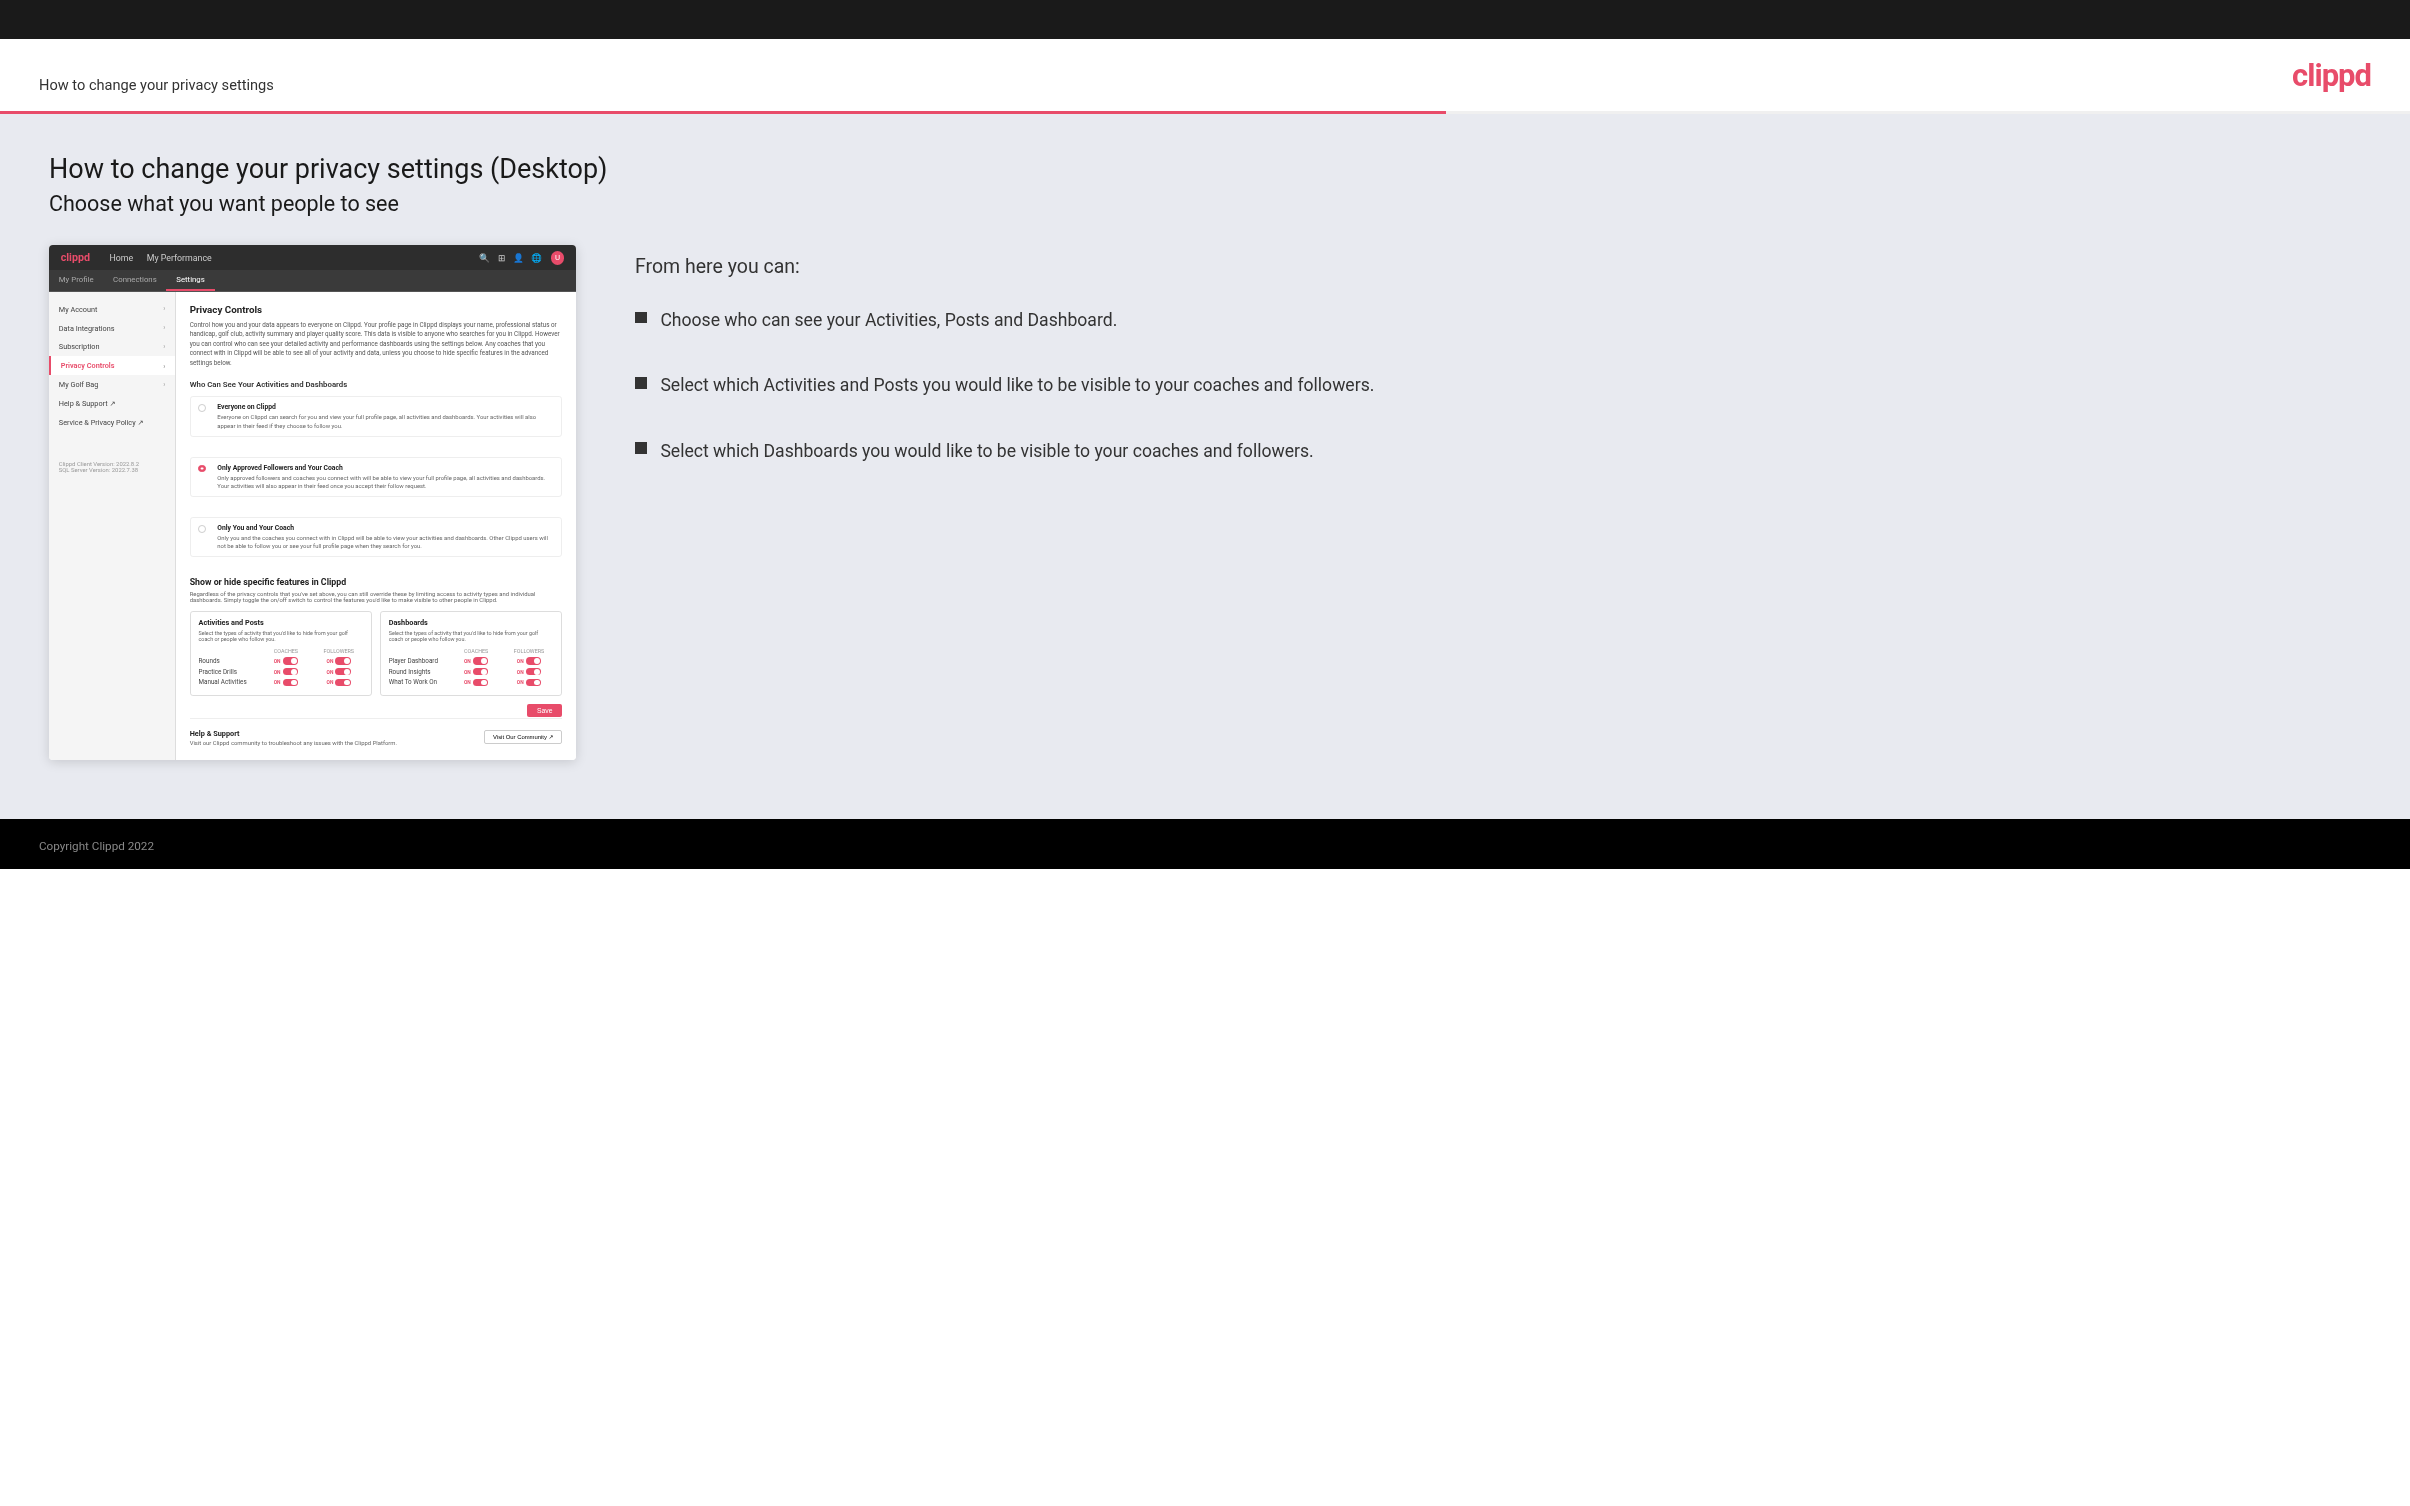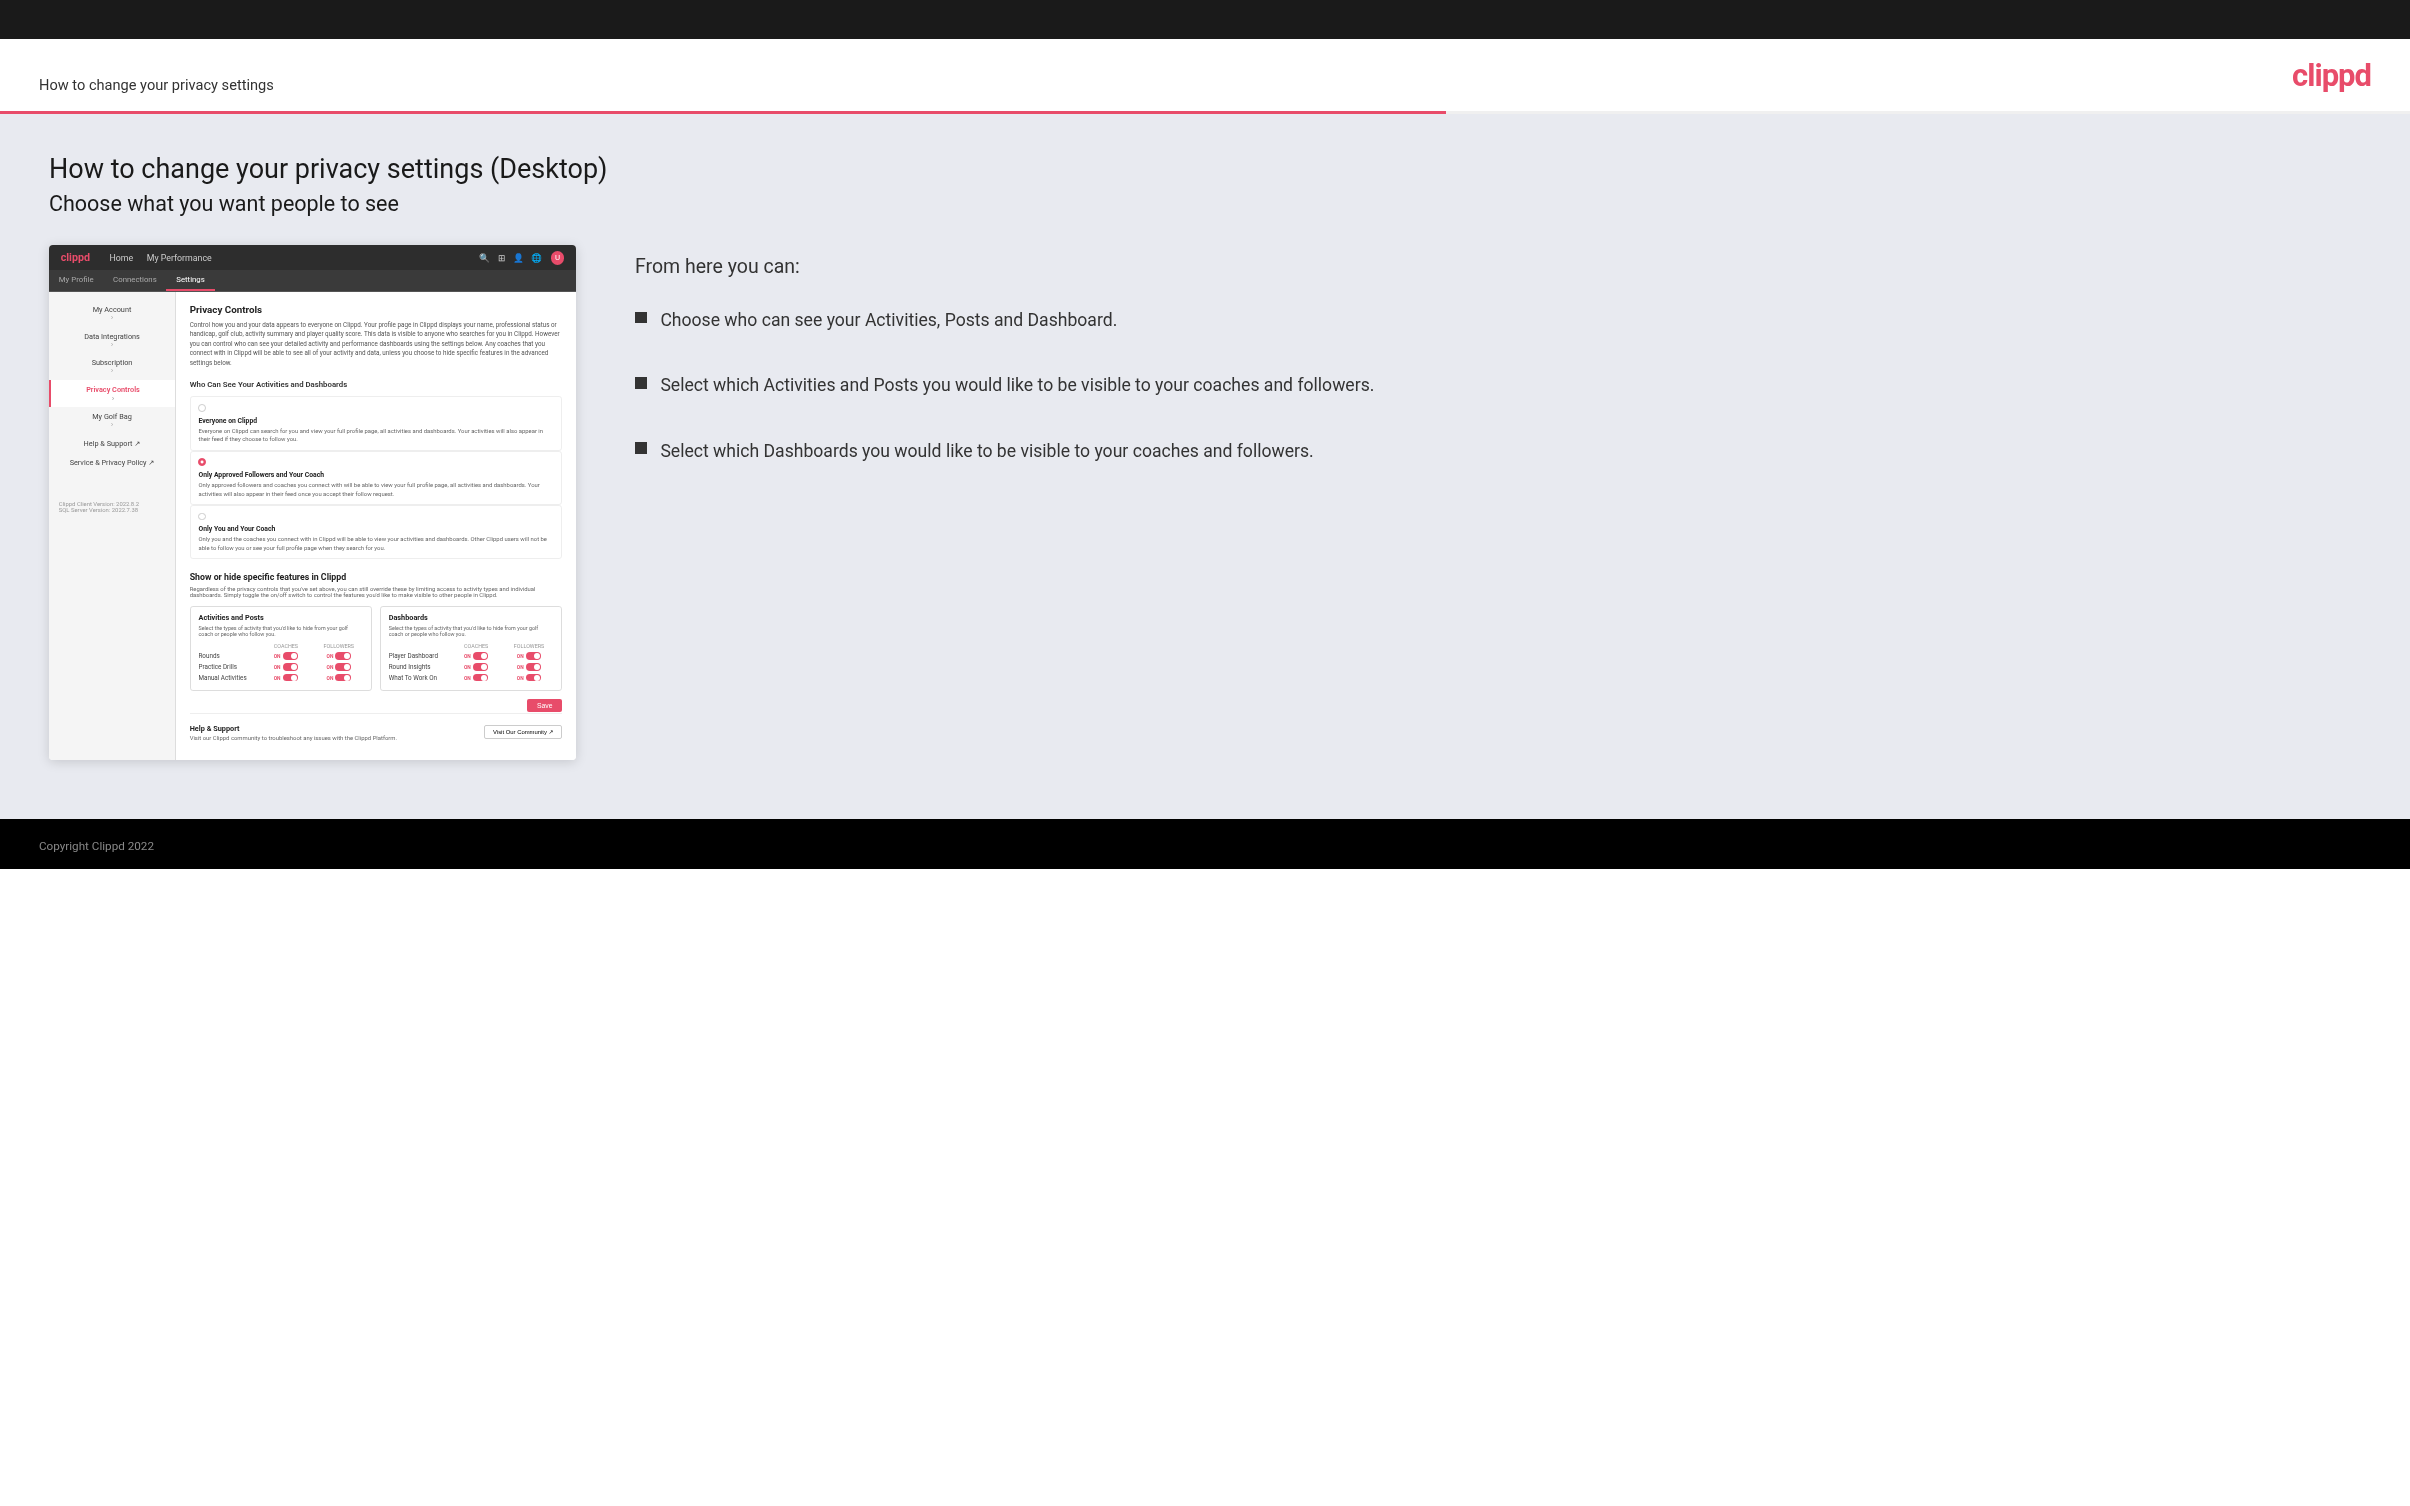--- a/index.html
+++ b/index.html
@@ -142,21 +142,20 @@
       padding: 7.8px 0;
     }
     .sidebar-item {
       display: flex;
       align-items: center;
       justify-content: space-between;
       padding: 4.9px 9.8px;
       font-size: 7.3px;
       color: #444;
       cursor: pointer;
-      flex-direction: column;
     }
     .sidebar-item.active {
       background: #fff;
       border-left: 2px solid #e84c6a;
       color: #e84c6a;
       font-weight: 600;
     }
     .sidebar-item .chevron {
       font-size: 6.8px;
       color: #999;
@@ -197,26 +196,25 @@
       font-size: 7.8px;
       font-weight: 600;
       color: #333;
       margin-bottom: 7.8px;
     }
 
     
     .radio-option {
       display: flex;
       align-items: flex-start;
-      gap: 5px;
-      margin-bottom: 0;
+      gap: 11px;
+      margin-bottom: 20px;
       padding: 5.9px 7.8px;
       border: 1px solid #eee;
       border-radius: 2.9px;
-      flex-direction: column;
     }
     .radio-circle {
       width: 7.8px;
       height: 7.8px;
       border-radius: 50%;
       border: 1.5px solid #ccc;
       margin-top: 1px;
       flex-shrink: 0;
     }
     .radio-circle.selected {

